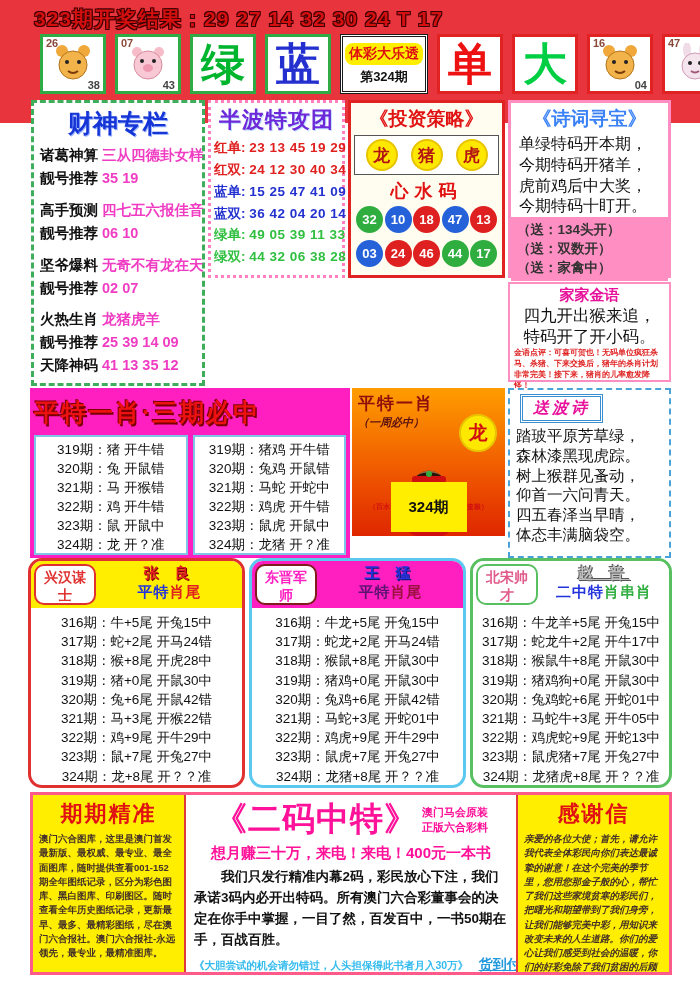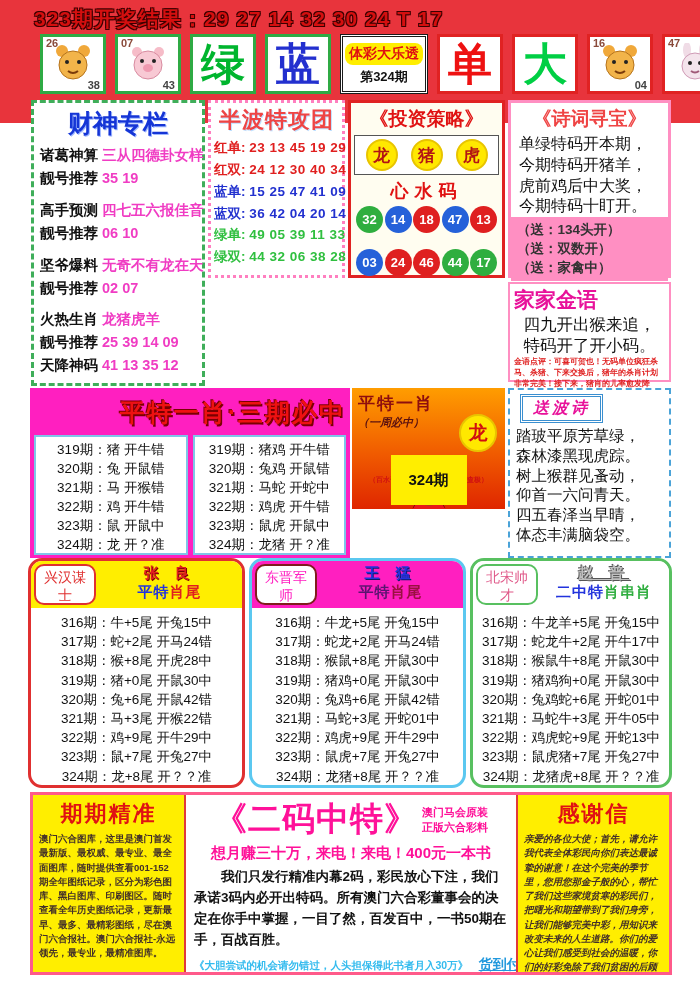--- a/index.html
+++ b/index.html
@@ -38,41 +38,41 @@
   .caishen { left:31px; top:100px; width:174px; height:286px; border:3px dashed #3fae5a; padding:4px 6px; }
   .caishen h2 { text-align:center; font-size:25px; color:#1535d6; font-weight:bold;
     text-shadow:1px 1px 0 #9db6ff; margin-bottom:4px; }
   .cs-line { font-size:14.5px; line-height:1.58; white-space:nowrap; }
   .cs-line .lbl { color:#111; font-weight:bold; }
   .cs-line .val { color:#f03cc3; font-weight:bold; }
   .cs-line:nth-of-type(3), .cs-line:nth-of-type(5), .cs-line:nth-of-type(7) { margin-top:9px; }
 
   
   .banbo { left:208px; top:100px; width:137px; height:178px; border:3px dotted #ff7fc0; padding:2px 3px; }
-  .banbo h2 { text-align:center; font-size:22px; font-weight:bold; color:#ef4444;
+  .banbo h2 { text-align:center; font-size:22px; font-weight:bold; color:#6d28d9;
     text-shadow:1px 1px 0 #bfe0ff; margin-bottom:2px; letter-spacing:1px; }
   .bb-row { font-size:13.5px; font-weight:bold; line-height:1.62; white-space:nowrap; }
   .bb-row.red { color:#e01f1f; } .bb-row.blue { color:#2231cf; } .bb-row.green { color:#2fbf3f; }
   .bb-row .nums { letter-spacing:0.5px; }
 
   
   .touzi { left:348px; top:100px; width:157px; height:178px; border:3px solid #e02222; background:#fffdf0; padding:3px; }
   .touzi h2 { text-align:center; font-size:19px; font-weight:bold; color:#e01212; margin-bottom:3px; }
   .zrow { border:1px solid #555; background:#fff; display:flex; justify-content:space-around; padding:3px 4px; }
   .zball { width:32px; height:32px; border-radius:50%; background:#ffe800; border:2px solid #e8c400;
     color:#b31414; font-weight:bold; font-size:17px; display:flex; align-items:center; justify-content:center; }
   .xsm { text-align:center; color:#e01212; font-weight:bold; font-size:18px; letter-spacing:6px; margin:4px 0 3px; }
   .ballrow { display:flex; justify-content:space-between; padding:0 2px; margin-bottom:7px; }
   .ball { width:27px; height:27px; border-radius:50%; color:#fff; font-weight:bold; font-size:13px;
     display:flex; align-items:center; justify-content:center; }
   .ball.green { background:#2fae3f; } .ball.blue { background:#2561d9; } .ball.red { background:#df2020; }
 
   
   .shici { left:508px; top:100px; width:163px; height:178px; border:3px solid #ff8fc2; display:flex; flex-direction:column; }
-  .shici h2 { text-align:center; font-size:19px; font-weight:bold; color:#ef4444; padding:3px 0 2px; }
+  .shici h2 { text-align:center; font-size:19px; font-weight:bold; color:#3b82f6; padding:3px 0 2px; }
   .shici .poem { padding:0 8px; font-size:16px; color:#111; line-height:1.3; }
   .shici .gifts { margin-top:auto; background:#ff8fc2; padding:4px 6px 3px; font-size:13.5px; color:#333; font-weight:bold; line-height:1.4; }
 
   
   .midband { left:208px; top:282px; width:297px; height:98px; border:2px solid #e03a3a; background:#ffee00; display:flex; }
   .mb-col { padding:2px 3px; overflow:hidden; }
   .mb-left { width:62px; border-right:1px solid #e03a3a; }
   .mb-right { width:64px; border-left:1px solid #e03a3a; }
   .mb-title { color:#e01212; font-weight:bold; font-size:13px; text-align:center; white-space:nowrap; }
   .mb-body { font-size:6px; color:#5a3c28; line-height:1.4; font-weight:bold; }
@@ -81,34 +81,34 @@
   .mb-ctitle { font-size:17px; font-weight:900; color:#e01212; white-space:nowrap;
     text-shadow:1px 1px 0 #fff,-1px -1px 0 #fff; }
   .mb-tags { font-size:6.5px; color:#e01212; font-weight:bold; line-height:1.3; }
   .mb-slogan { font-size:8.5px; font-weight:bold; color:#d01616; text-align:center; white-space:nowrap; }
   .mb-bodybox { background:#fff; font-size:7.5px; color:#222; line-height:1.45; padding:2px 3px; font-weight:bold; text-indent:1.5em; }
   .mb-note { font-size:6.5px; color:#e0118a; font-weight:bold; text-align:center; }
   .mb-pay { color:#2dc3e8; font-size:8.5px; }
 
   
   .jiajin { left:508px; top:282px; width:163px; height:100px; border:2px solid #ff8fc2; padding:2px 4px; }
-  .jiajin h2 { font-size:21px; font-weight:bold; color:#e8119a; }
+  .jiajin h2 { text-align:center; font-size:15px; font-weight:bold; color:#e8119a; }
   .jiajin .line { text-align:center; font-size:16.5px; color:#111; line-height:1.25; }
   .jiajin .comment { margin-top:2px; font-size:8px; color:#e02222; font-weight:bold; line-height:1.35; }
 
   
   .pingte { left:30px; top:388px; width:320px; height:170px; background:#ff1fc0; padding:4px; }
-  .pingte .banner { text-align:right; font-size:25px; font-weight:900; color:#ee1111; letter-spacing:2px;
+  .pingte .banner { text-align:left; font-size:25px; font-weight:900; color:#ee1111; letter-spacing:2px;
     text-shadow:1.5px 1.5px 0 #7a0000,-1px -1px 0 #7a0000; margin:4px 0 6px; white-space:nowrap; }
   .pt-tables { display:flex; gap:5px; }
   .pt-table { flex:1; background:#fff; border:2px solid #7ec6e8; height:120px; padding-top:3px; }
   .pt-table .row { text-align:center; font-size:13.5px; color:#111; line-height:19px; white-space:nowrap; }
 
   
-  .ptcard { left:352px; top:388px; width:153px; height:121px;
+  .ptcard { left:352px; top:388px; width:153px; height:148px;
     background:linear-gradient(#ff9d00,#f05a00 55%,#df2600); padding:4px 6px; overflow:hidden; }
   .ptcard .t { font-size:17px; font-weight:900; color:#8e0e0e; letter-spacing:2px; }
   .ptcard .s { font-size:11px; font-weight:bold; font-style:italic; color:#5a1010; }
   .ptcard .zc { position:absolute; right:8px; top:26px; width:38px; height:38px; border-radius:50%;
     background:#ffe800; border:2px solid #e8c400; color:#d01010; font-weight:bold; font-size:19px;
     display:flex; align-items:center; justify-content:center; }
   .ptcard .mascot { position:absolute; left:50%; top:78px; transform:translateX(-50%); }
   .ptcard .cap { position:absolute; left:0; right:0; bottom:24px; text-align:center; font-size:7px; color:#d01010; font-weight:bold; }
   .ptcard .issue { position:absolute; left:50%; bottom:4px; transform:translateX(-50%);
     background:#ffee00; padding:16px 18px; font-size:15px; font-weight:bold; color:#111; line-height:18px; }
@@ -119,21 +119,21 @@
   .songbo .tbox span { font-size:16px; font-weight:bold; font-style:italic; color:#e8119a; letter-spacing:3px; }
   .songbo .poem { font-size:15.5px; color:#111; line-height:1.28; }
 
   
   .bt { position:absolute; top:558px; height:230px; background:#fff; border-radius:14px; overflow:hidden; }
   .bt.ta { left:28px; width:217px; border:3px solid #e03030; }
   .bt.tb { left:249px; width:217px; border:3px solid #5bc8f0; }
   .bt.tc { left:470px; width:202px; border:3px solid #58c060; }
   .bt-head { height:47px; display:flex; align-items:stretch; padding:3px; gap:4px; }
   .ta .bt-head { background:#ffee00; } .tb .bt-head { background:#ff1fc0; } .tc .bt-head { background:#ffffff; }
-  .pill { width:62px; background:#fff; border-radius:10px; text-align:center; font-weight:normal; font-size:14px;
+  .pill { width:62px; background:#fff; border-radius:10px; text-align:center; font-weight:bold; font-size:14px;
     line-height:1.25; padding:3px 6px; word-break:break-all; }
   .ta .pill { border:2px solid #e03030; color:#e03030; }
   .tb .pill { border:2px solid #7f1d1d; color:#ff1fc0; }
   .tc .pill { border:2px solid #58c060; color:#e05a8a; }
   .bt-head .hd { flex:1; text-align:center; }
   .hd .nm { font-size:15px; font-weight:900; letter-spacing:6px; }
   .ta .nm { color:#e01f1f; text-shadow:1px 1px 0 #7a0000; }
   .tb .nm { color:#2233dd; text-shadow:1px 1px 0 #101a6a; }
   .tc .nm { color:#bfbfbf; text-shadow:1px 1px 0 #555,-1px -1px 0 #555;text-decoration:underline; }
   .hd .tp { font-size:15px; font-weight:900; letter-spacing:1px; }
@@ -330,24 +330,24 @@
 
 <div class="sec touzi">
   <h2>《投资策略》</h2>
   <div class="zrow">
 
   <span class="zball">龙</span>
       <span class="zball">猪</span>
       <span class="zball">虎</span>
     </div>
   <div class="xsm">心水码</div>
-  <div class="ballrow wrap" style="flex-wrap:wrap; row-gap:16px;">
+  <div class="ballrow wrap" style="flex-wrap:wrap; row-gap:7px;">
 
   <span class="ball green">32</span>
-      <span class="ball blue">14</span>
+      <span class="ball blue">10</span>
       <span class="ball red">18</span>
       <span class="ball blue">47</span>
       <span class="ball red">13</span>
       <span class="ball blue">03</span>
       <span class="ball red">24</span>
       <span class="ball red">46</span>
       <span class="ball green">44</span>
       <span class="ball green">17</span>
     </div>
 </div>

